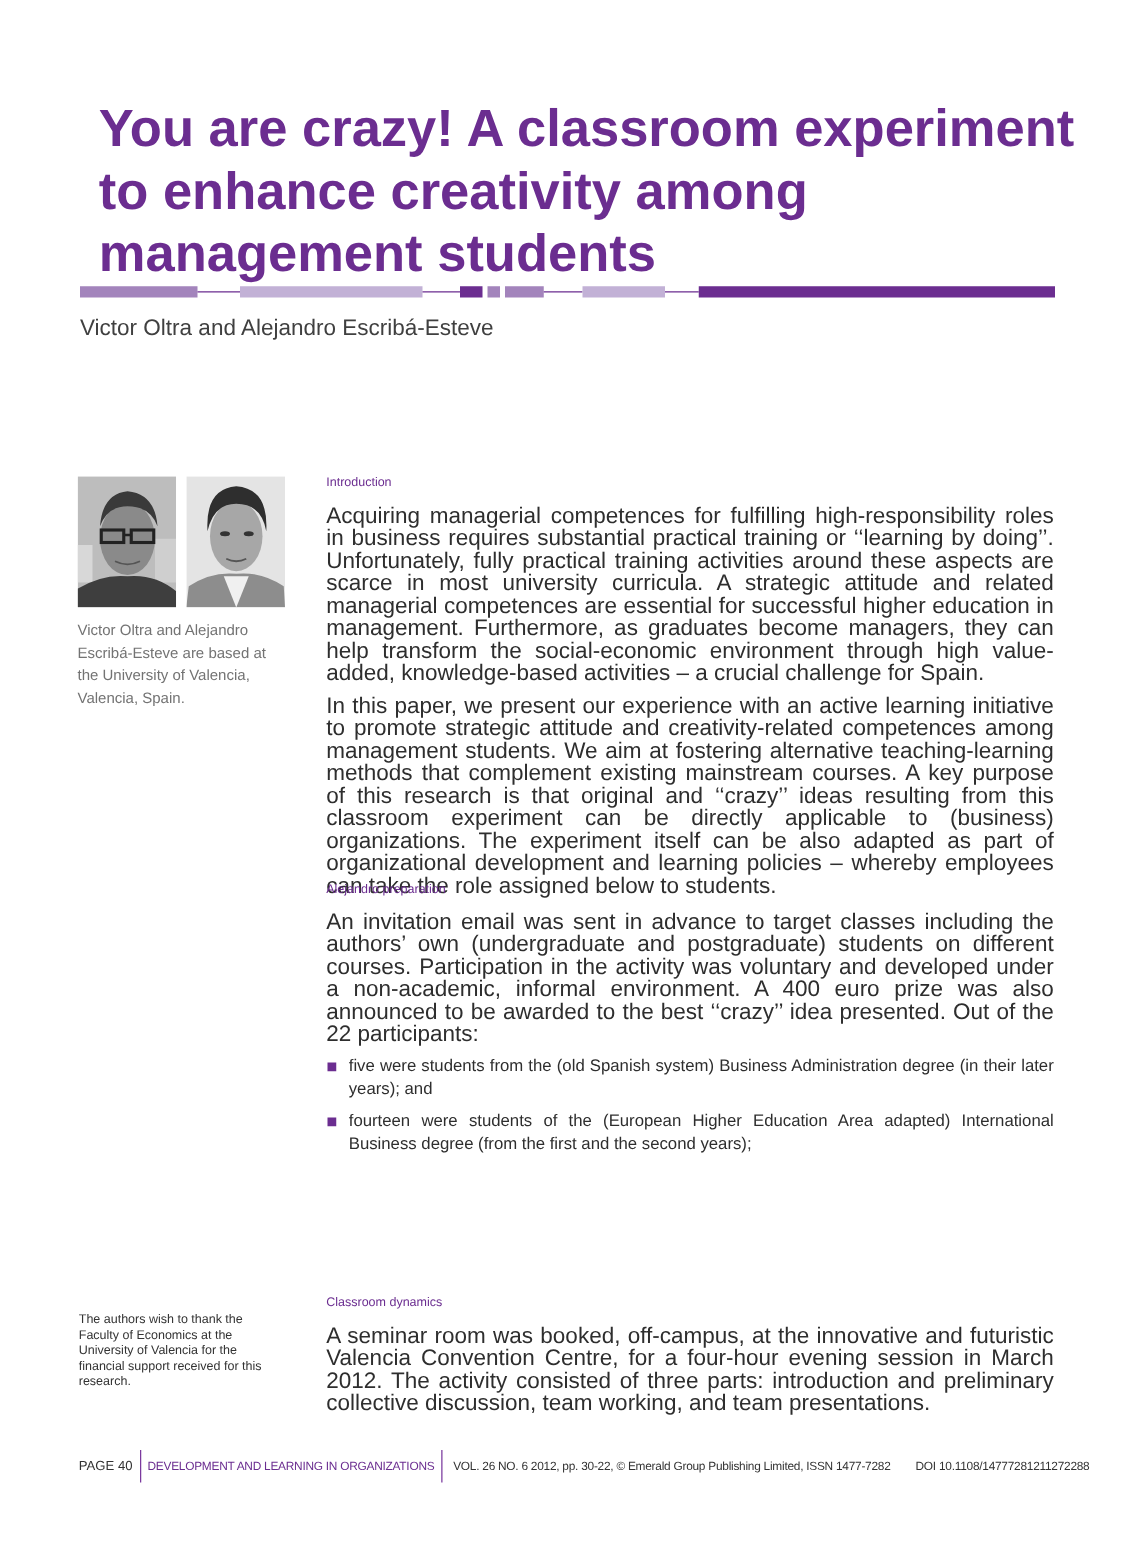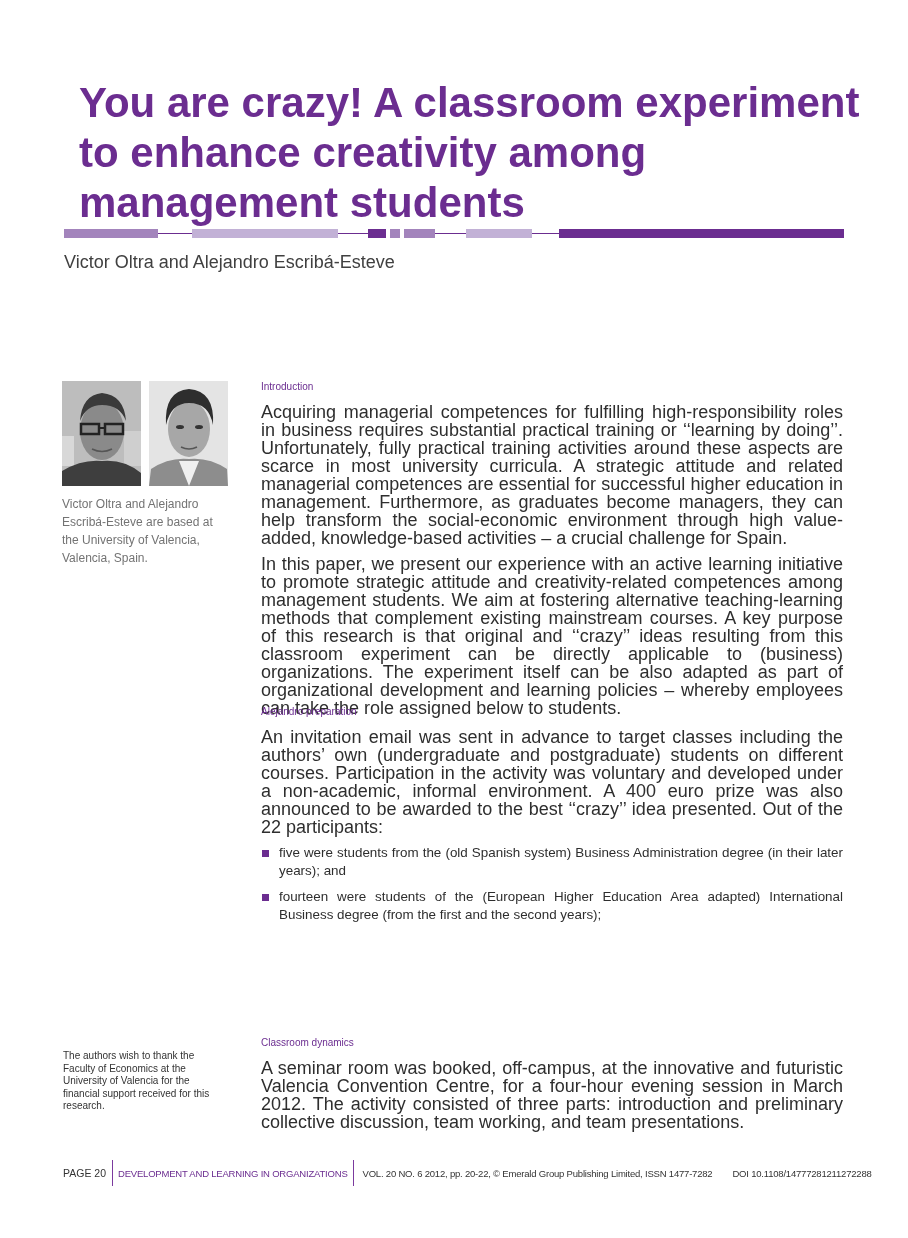--- a/index.html
+++ b/index.html
@@ -107,19 +107,19 @@
     </li>
   </ul>
 </div>
 
 <div class="sec3">
   <h2 class="h">Classroom dynamics</h2>
   <p class="p">A seminar room was booked, off-campus, at the innovative and futuristic Valencia Convention Centre, for a four-hour evening session in March 2012. The activity consisted of three parts: introduction and preliminary collective discussion, team working, and team presentations.</p>
 </div>
 
 <div class="footer">
-  <span class="pg">PAGE 20</span>
+  <span class="pg">PAGE 40</span>
   <span class="div"></span>
   <span class="jr">DEVELOPMENT AND LEARNING IN ORGANIZATIONS</span>
   <span class="div"></span>
-  <span class="cit">VOL. 20 NO. 6 2012, pp. 20-22, © Emerald Group Publishing Limited, ISSN 1477-7282</span>
+  <span class="cit">VOL. 26 NO. 6 2012, pp. 30-22, © Emerald Group Publishing Limited, ISSN 1477-7282</span>
   <span class="doi">DOI 10.1108/14777281211272288</span>
 </div>
 
 </body></html>

